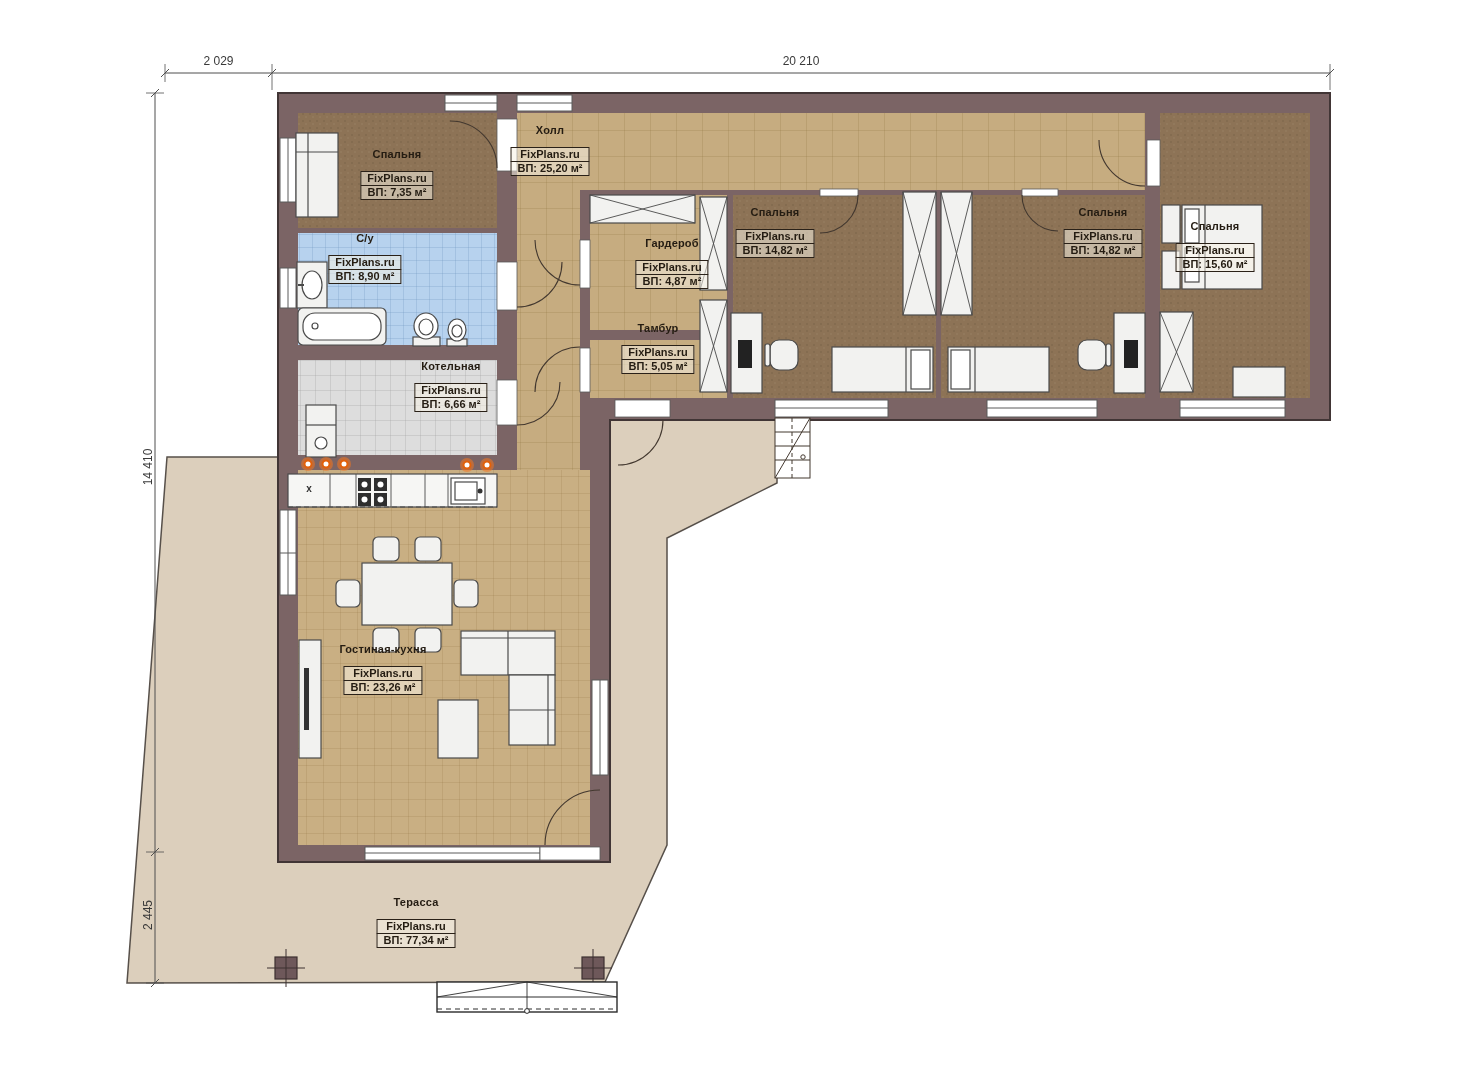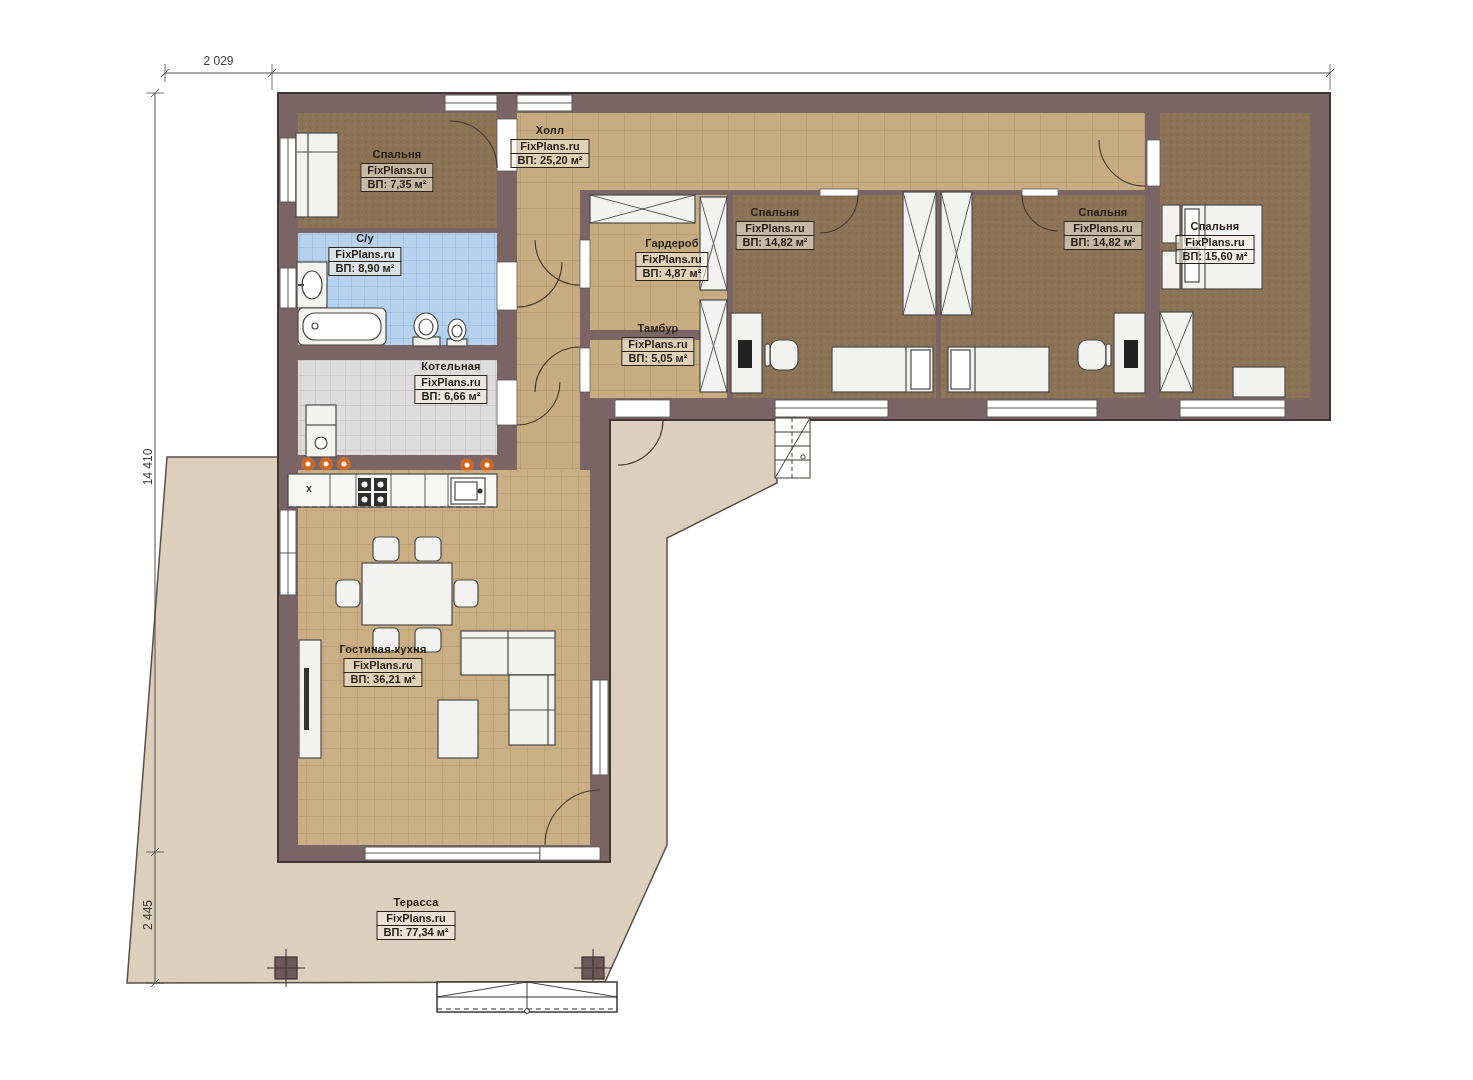--- a/index.html
+++ b/index.html
@@ -2,21 +2,21 @@
 <html><head>
 <meta charset="utf-8">
 <style>
   html,body{margin:0;padding:0;background:#ffffff;}
   .stage{position:relative;width:1473px;height:1080px;background:#ffffff;overflow:hidden;
          font-family:"Liberation Sans",sans-serif;}
   svg{position:absolute;left:0;top:0;}
   .rlabel{position:absolute;transform:translateX(-50%);text-align:center;z-index:5;
           font:bold 11px "Liberation Sans",sans-serif;color:#241c12;white-space:nowrap;}
   .rlabel .name{margin-bottom:3px;letter-spacing:.2px;}
-  .rlabel .boxes{display:inline-block;}
+  .rlabel .boxes{display:inline-block;margin-top:8px;}
   .rlabel .box{border:1.5px solid #2a2118;background:rgba(246,240,228,0.55);
                padding:0 6px;line-height:13px;font-weight:bold;}
   .rlabel .box + .box{margin-top:-1.5px;}
   .dlabel{position:absolute;font:12px "Liberation Sans",sans-serif;color:#3a3a3a;
           text-align:center;z-index:4;white-space:nowrap;}
   .rot{transform:rotate(-90deg);transform-origin:center center;}
   .xmark{position:absolute;transform:translateX(-50%);z-index:4;
          font:bold 10px "Liberation Sans",sans-serif;color:#333;}
 </style>
 </head>
@@ -415,27 +415,28 @@
   <div class="box">ВП: 14,82 м²</div></div>
 </div>
 <div class="rlabel" style="left:1215px;top:220px">
   <div class="name">Спальня</div>
   <div class="boxes"><div class="box">FixPlans.ru</div>
   <div class="box">ВП: 15,60 м²</div></div>
 </div>
 <div class="rlabel" style="left:383px;top:643px">
   <div class="name">Гостиная-кухня</div>
   <div class="boxes"><div class="box">FixPlans.ru</div>
-  <div class="box">ВП: 36,21 м²</div></div>
+  <div class="box">ВП: 23,26 м²</div></div>
 </div>
 <div class="rlabel" style="left:416px;top:896px">
   <div class="name">Терасса</div>
   <div class="boxes"><div class="box">FixPlans.ru</div>
   <div class="box">ВП: 77,34 м²</div></div>
 </div>
 
 <div class="dlabel" style="left:165px;top:54px;width:107px">2 029</div>
+<div class="dlabel" style="left:272px;top:54px;width:1058px">20 210</div>
 <div class="dlabel rot" style="left:103px;top:460px;width:90px">14 410</div>
 <div class="dlabel rot" style="left:108px;top:908px;width:80px">2 445</div>
 
 <div class="xmark" style="left:309px;top:483px">x</div>
 
 </div>
 
 </body></html>

